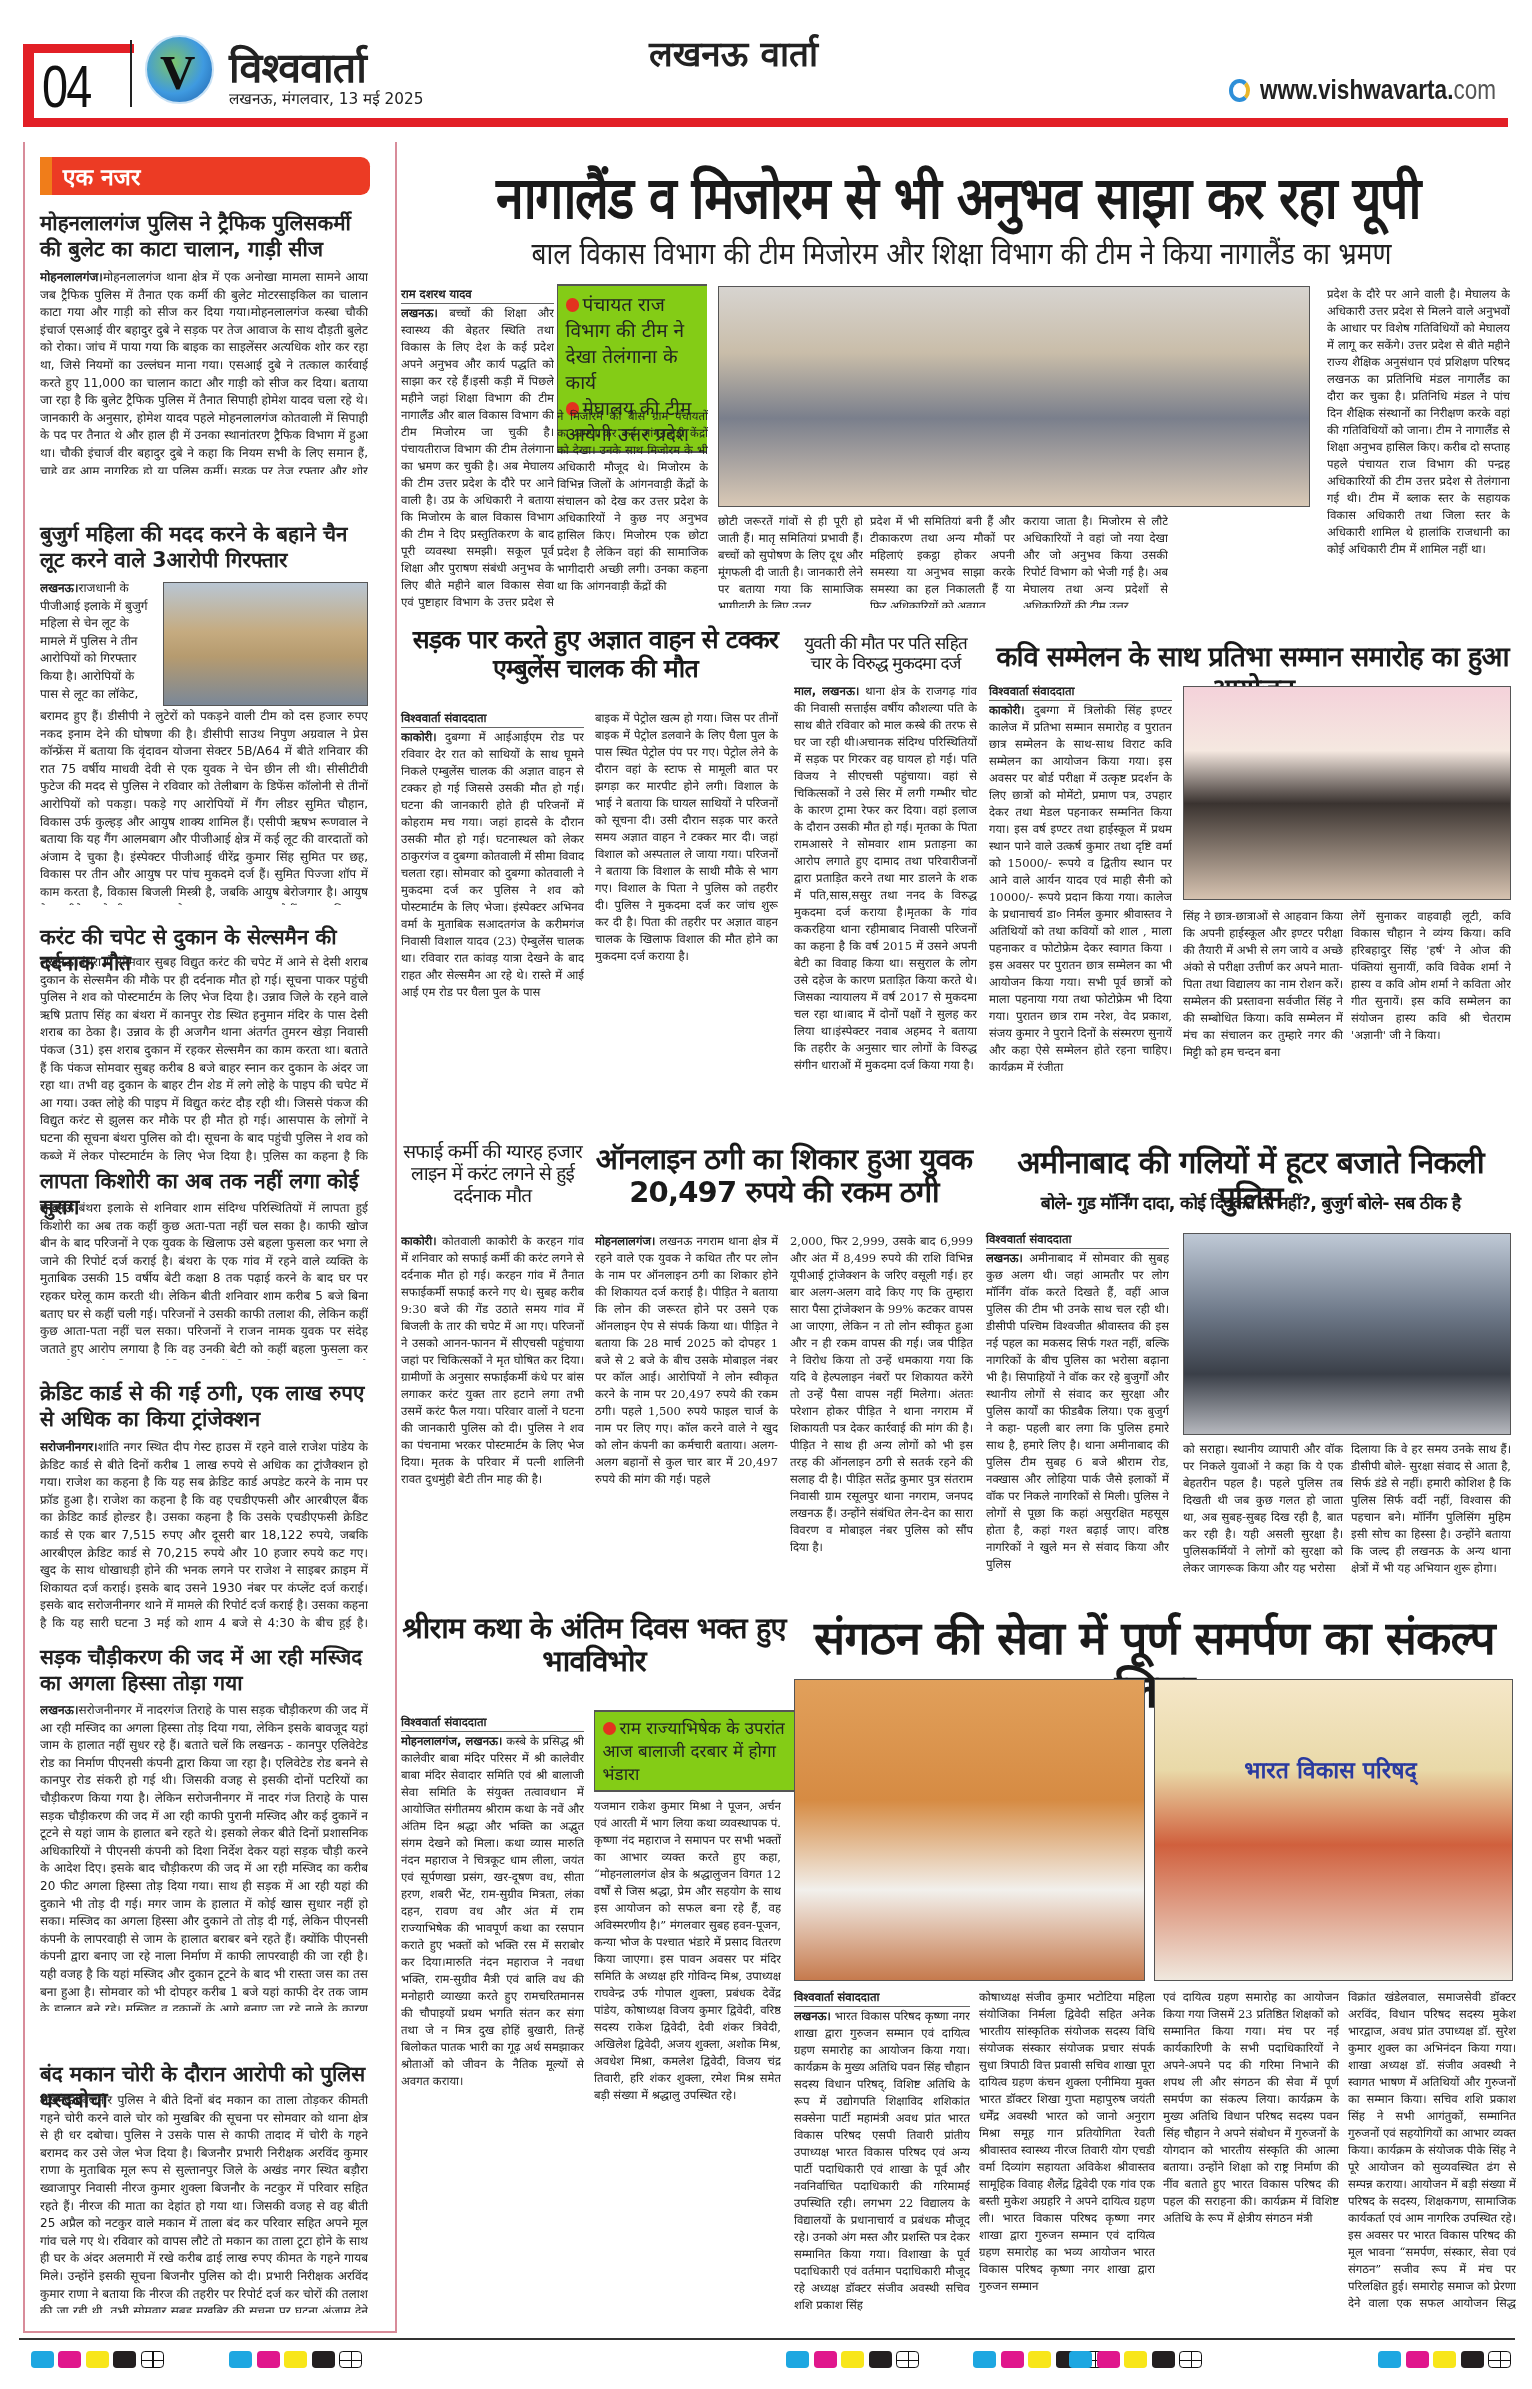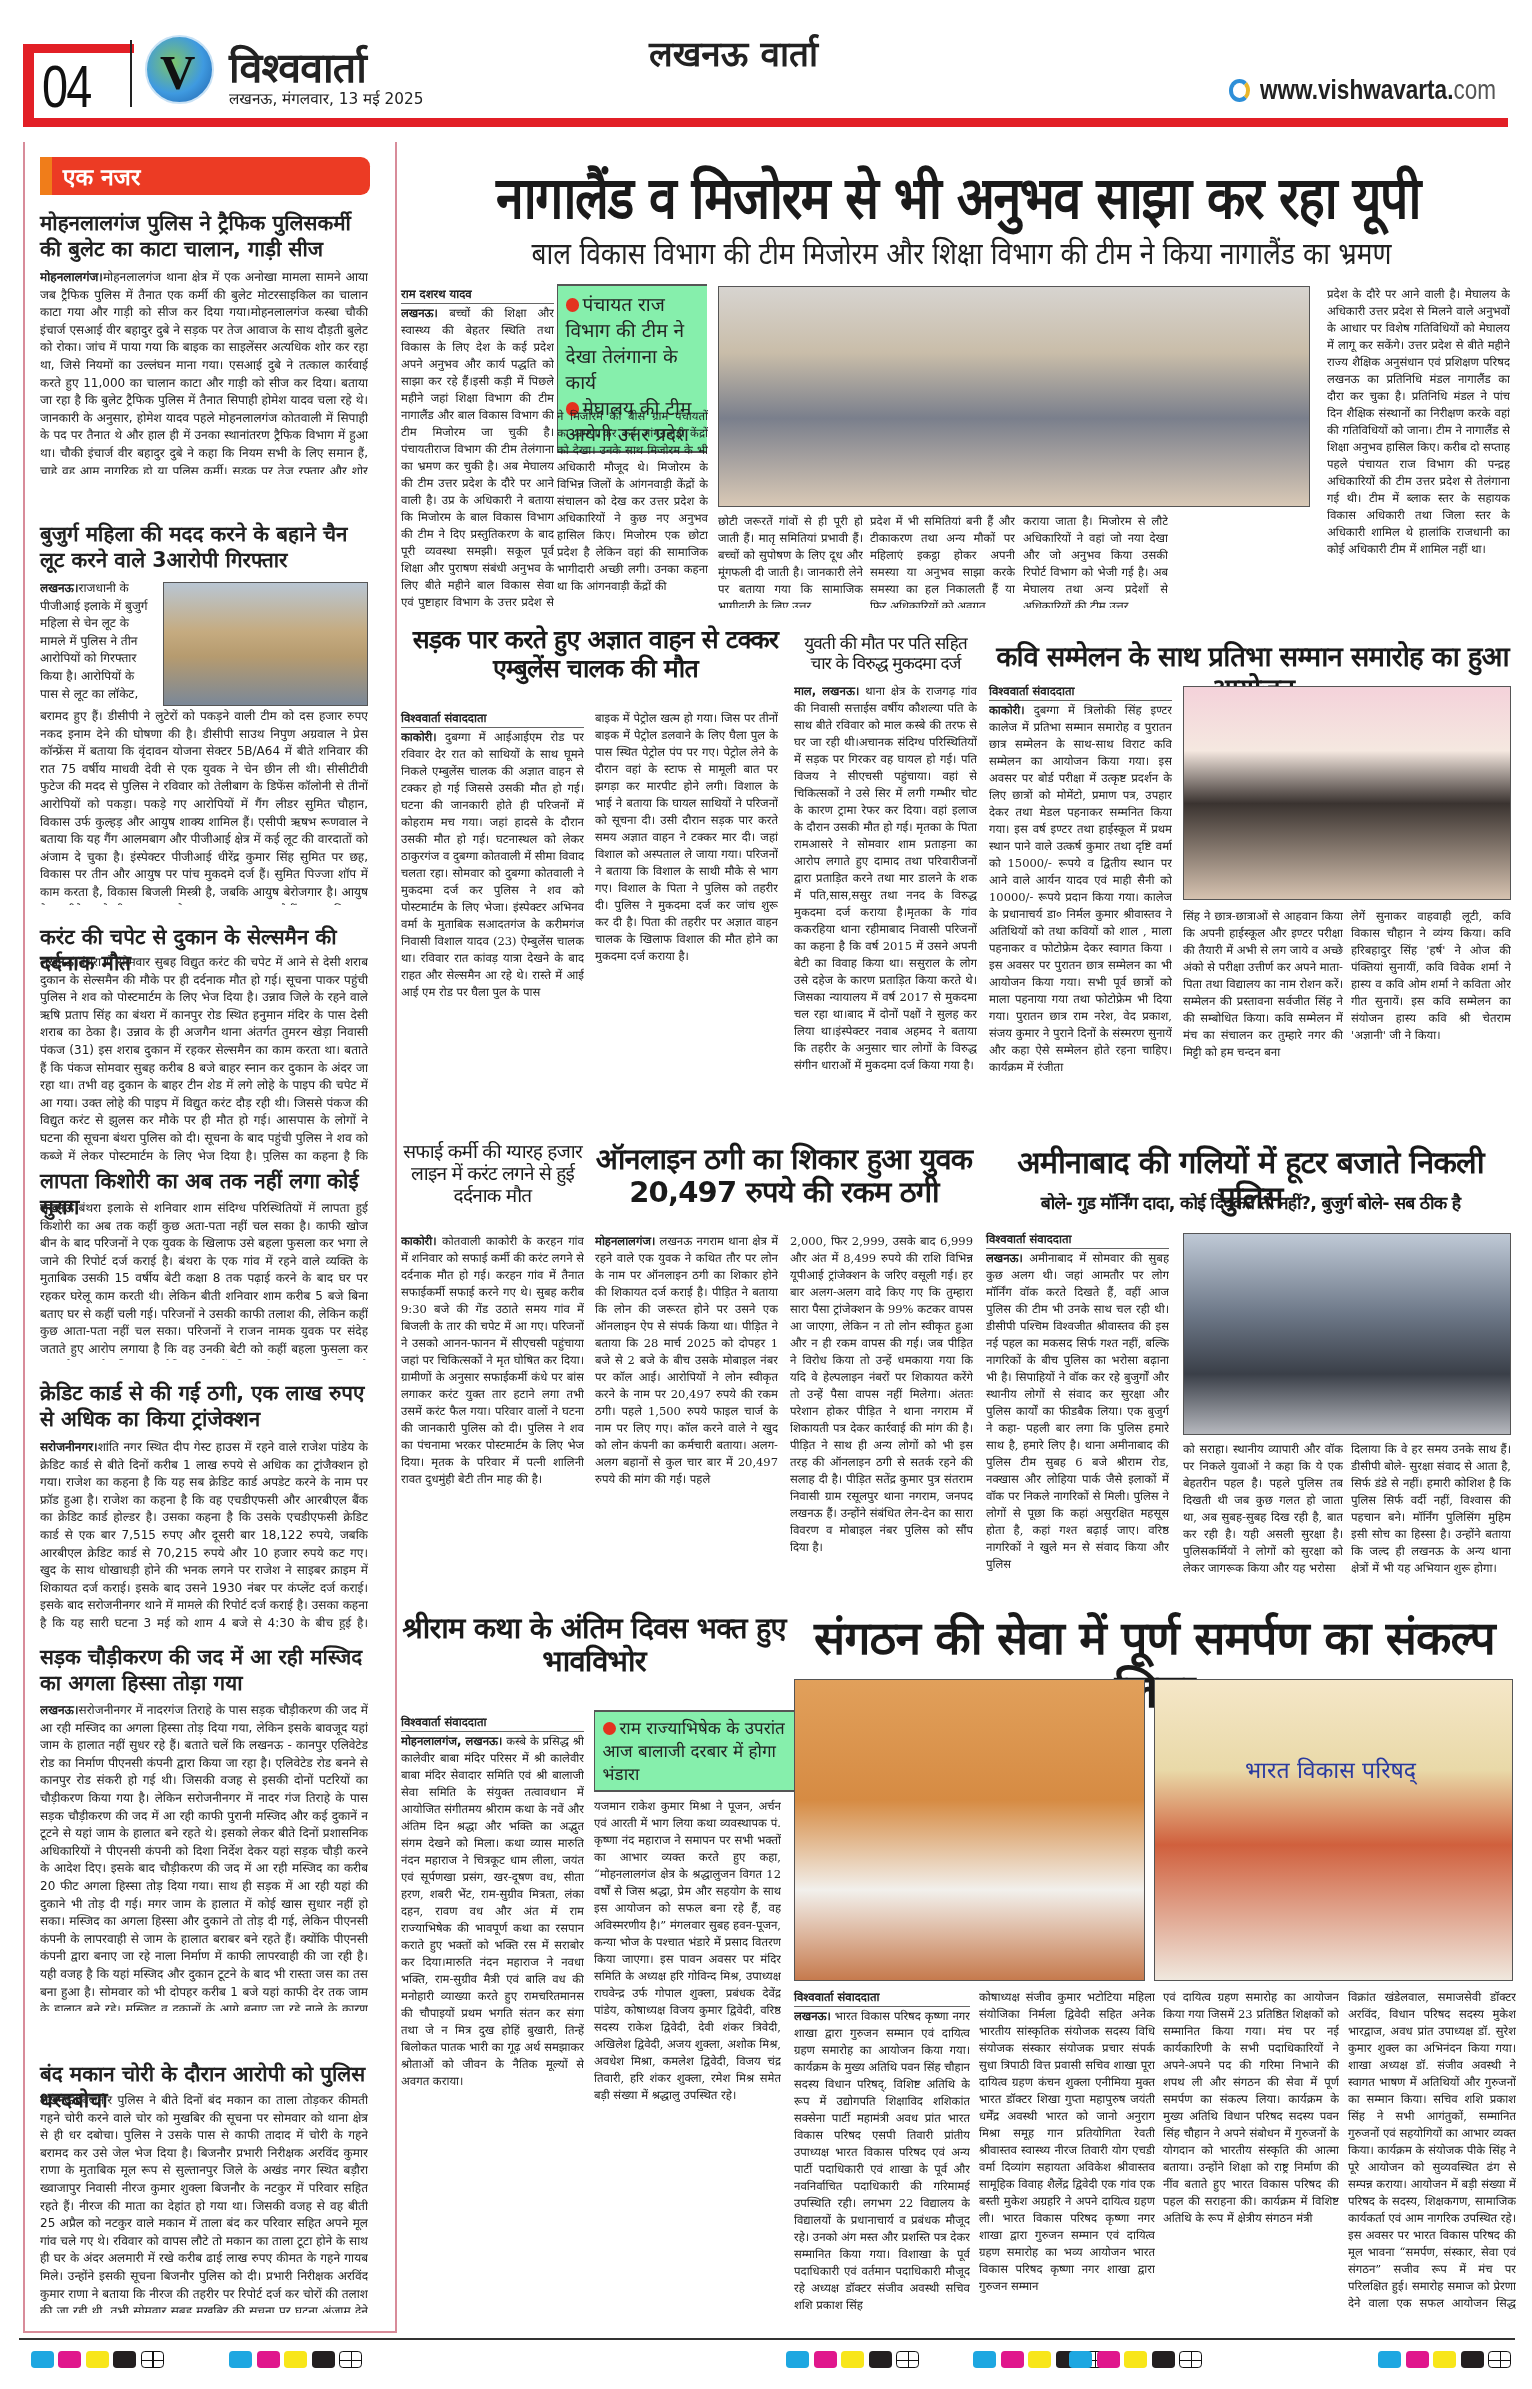--- a/index.html
+++ b/index.html
@@ -32,21 +32,21 @@
 .photo.street{background:linear-gradient(180deg,#bfc9d6 0%,#6d7888 40%,#3a3f48 70%,#b6b8be 100%)}
 .photo.hall{background:linear-gradient(180deg,#e1a05b 0%,#d68b43 40%,#f2f0ec 70%,#c67a4d 100%)}
 .photo.bvp{background:linear-gradient(180deg,#f5e7c8 0%,#e9d9a8 30%,#d0603d 55%,#f0e8de 100%)}
 
 .big-head{left:397px;top:156px;width:1122px;text-align:center;font-size:58px;font-weight:700;color:#1a1a1a;letter-spacing:-1.5px;transform:scaleX(.86);transform-origin:center}
 .sub-head{left:412px;top:231px;width:1099px;text-align:center;font-size:30.5px;color:#222;transform:scaleX(.86)}
 .col{position:absolute;font-size:11.5px;line-height:17px;color:#222;text-align:justify;overflow:hidden;font-family:"DejaVu Serif","Liberation Serif",serif}
 .col b{font-weight:700;font-family:"DejaVu Sans",sans-serif}
 .byline{position:absolute;font-size:11.5px;font-weight:700;border-bottom:1.5px solid #666;padding-bottom:1.5px;color:#222}
 .hl{position:absolute;font-weight:700;color:#1a1a1a;line-height:1.15;text-align:center;letter-spacing:-0.8px}
-.highlight{position:absolute;background:#86efac;border-top:2.3px solid #555;border-bottom:2.3px solid #555;border-left:1.5px solid #555;padding:4.6px 7.6px;font-size:19px;line-height:26px;color:#222}
+.highlight{position:absolute;background:#84cc16;border-top:2.3px solid #555;border-bottom:2.3px solid #555;border-left:1.5px solid #555;padding:4.6px 7.6px;font-size:19px;line-height:26px;color:#222}
 .highlight .dot{display:inline-block;width:13.7px;height:13.7px;border-radius:50%;background:#e3321f;margin-right:3.1px;vertical-align:middle}
 .rule{position:absolute;background:#333;height:1.5px}
 .regmarks{position:absolute;display:flex;gap:4.6px}
 .sw{width:23px;height:17px;border-radius:3.8px}
 .reg{width:23px;height:17px;border:1.5px solid #111;border-radius:3.8px;position:relative}
 .reg:before{content:"";position:absolute;left:50%;top:0;bottom:0;width:1.5px;background:#111}
 .reg:after{content:"";position:absolute;top:50%;left:0;right:0;height:1.5px;background:#111}
 </style>
 </head>
 <body>
@@ -137,21 +137,21 @@
 
 <div class="hl" style="left:401px;top:1612px;width:386px;font-size:29px">श्रीराम कथा के अंतिम दिवस भक्त हुए भावविभोर</div>
 <div class="byline" style="left:401px;top:1714px;width:183px">विश्ववार्ता संवाददाता</div>
 <div class="col" style="left:401px;top:1733px;width:183px;height:580px"><b>मोहनलालगंज, लखनऊ।</b> <span>कस्बे के प्रसिद्ध श्री कालेवीर बाबा मंदिर परिसर में श्री कालेवीर बाबा मंदिर सेवादार समिति एवं श्री बालाजी सेवा समिति के संयुक्त तत्वावधान में आयोजित संगीतमय श्रीराम कथा के नवें और अंतिम दिन श्रद्धा और भक्ति का अद्भुत संगम देखने को मिला। कथा व्यास मारुति नंदन महाराज ने चित्रकूट धाम लीला, जयंत एवं सूर्पणखा प्रसंग, खर-दूषण वध, सीता हरण, शबरी भेंट, राम-सुग्रीव मित्रता, लंका दहन, रावण वध और अंत में राम राज्याभिषेक की भावपूर्ण कथा का रसपान कराते हुए भक्तों को भक्ति रस में सराबोर कर दिया।मारुति नंदन महाराज ने नवधा भक्ति, राम-सुग्रीव मैत्री एवं बालि वध की मनोहारी व्याख्या करते हुए रामचरितमानस की चौपाइयों प्रथम भगति संतन कर संगा तथा जे न मित्र दुख होहिं बुखारी, तिन्हें बिलोकत पातक भारी का गूढ़ अर्थ समझाकर श्रोताओं को जीवन के नैतिक मूल्यों से अवगत कराया।</span></div>
 <div class="highlight" style="left:594px;top:1710px;width:225px;font-size:17px;line-height:23px"><span class="dot"></span><span>राम राज्याभिषेक के उपरांत आज बालाजी दरबार में होगा भंडारा</span></div>
 <div class="col" style="left:594px;top:1798px;width:187px;height:515px">यजमान राकेश कुमार मिश्रा ने पूजन, अर्चन एवं आरती में भाग लिया कथा व्यवस्थापक पं. कृष्णा नंद महाराज ने समापन पर सभी भक्तों का आभार व्यक्त करते हुए कहा, “मोहनलालगंज क्षेत्र के श्रद्धालुजन विगत 12 वर्षों से जिस श्रद्धा, प्रेम और सहयोग के साथ इस आयोजन को सफल बना रहे हैं, वह अविस्मरणीय है।” मंगलवार सुबह हवन-पूजन, कन्या भोज के पश्चात भंडारे में प्रसाद वितरण किया जाएगा। इस पावन अवसर पर मंदिर समिति के अध्यक्ष हरि गोविन्द मिश्र, उपाध्यक्ष राघवेन्द्र उर्फ गोपाल शुक्ला, प्रबंधक देवेंद्र पांडेय, कोषाध्यक्ष विजय कुमार द्विवेदी, वरिष्ठ सदस्य राकेश द्विवेदी, देवी शंकर त्रिवेदी, अखिलेश द्विवेदी, अजय शुक्ला, अशोक मिश्र, अवधेश मिश्रा, कमलेश द्विवेदी, विजय चंद्र तिवारी, हरि शंकर शुक्ला, रमेश मिश्र समेत बड़ी संख्या में श्रद्धालु उपस्थित रहे।</div>
 
 <div class="hl" style="left:794px;top:1612px;width:721px;font-size:46px">संगठन की सेवा में पूर्ण समर्पण का संकल्प लिया</div>
 <div class="photo hall" style="left:794px;top:1679px;width:351px;height:302px"></div>
 <div class="photo bvp" style="left:1154px;top:1679px;width:359px;height:302px">
-  <div style="position:absolute;left:30.5px;top:73px;width:290px;text-align:center;font-size:23px;font-weight:400;color:#2a3aa0">भारत विकास परिषद्</div>
+  <div style="position:absolute;left:30.5px;top:73px;width:290px;text-align:center;font-size:23px;font-weight:700;color:#2a3aa0">भारत विकास परिषद्</div>
 </div>
 <div class="byline" style="left:794px;top:1989px;width:176px">विश्ववार्ता संवाददाता</div>
 <div class="col" style="left:794px;top:2008px;width:176px;height:305px"><b>लखनऊ।</b> <span>भारत विकास परिषद कृष्णा नगर शाखा द्वारा गुरुजन सम्मान एवं दायित्व ग्रहण समारोह का आयोजन किया गया। कार्यक्रम के मुख्य अतिथि पवन सिंह चौहान सदस्य विधान परिषद्, विशिष्ट अतिथि के रूप में उद्योगपति शिक्षाविद शशिकांत सक्सेना पार्टी महामंत्री अवध प्रांत भारत विकास परिषद एसपी तिवारी प्रांतीय उपाध्यक्ष भारत विकास परिषद एवं अन्य पार्टी पदाधिकारी एवं शाखा के पूर्व और नवनिर्वाचित पदाधिकारी की गरिमामई उपस्थिति रही। लगभग 22 विद्यालय के विद्यालयों के प्रधानाचार्य व प्रबंधक मौजूद रहे। उनको अंग मस्त और प्रशस्ति पत्र देकर सम्मानित किया गया। विशाखा के पूर्व पदाधिकारी एवं वर्तमान पदाधिकारी मौजूद रहे अध्यक्ष डॉक्टर संजीव अवस्थी सचिव शशि प्रकाश सिंह</span></div>
 <div class="col" style="left:979px;top:1989px;width:176px;height:324px">कोषाध्यक्ष संजीव कुमार भटोटिया महिला संयोजिका निर्मला द्विवेदी सहित अनेक भारतीय सांस्कृतिक संयोजक सदस्य विधि संयोजक संस्कार संयोजक प्रचार संपर्क सुधा त्रिपाठी वित्त प्रवासी सचिव शाखा पूरा दायित्व ग्रहण कंचन शुक्ला एनीमिया मुक्त भारत डॉक्टर शिखा गुप्ता महापुरुष जयंती धर्मेंद्र अवस्थी भारत को जानो अनुराग मिश्रा समूह गान प्रतियोगिता रेवती श्रीवास्तव स्वास्थ्य नीरज तिवारी योग एचडी वर्मा दिव्यांग सहायता अविकेश श्रीवास्तव सामूहिक विवाह शैलेंद्र द्विवेदी एक गांव एक बस्ती मुकेश अग्रहरि ने अपने दायित्व ग्रहण ली। भारत विकास परिषद कृष्णा नगर शाखा द्वारा गुरुजन सम्मान एवं दायित्व ग्रहण समारोह का भव्य आयोजन भारत विकास परिषद कृष्णा नगर शाखा द्वारा गुरुजन सम्मान</div>
 <div class="col" style="left:1163px;top:1989px;width:176px;height:324px">एवं दायित्व ग्रहण समारोह का आयोजन किया गया जिसमें 23 प्रतिष्ठित शिक्षकों को सम्मानित किया गया। मंच पर नई कार्यकारिणी के सभी पदाधिकारियों ने अपने-अपने पद की गरिमा निभाने की शपथ ली और संगठन की सेवा में पूर्ण समर्पण का संकल्प लिया। कार्यक्रम के मुख्य अतिथि विधान परिषद सदस्य पवन सिंह चौहान ने अपने संबोधन में गुरुजनों के योगदान को भारतीय संस्कृति की आत्मा बताया। उन्होंने शिक्षा को राष्ट्र निर्माण की नींव बताते हुए भारत विकास परिषद की पहल की सराहना की। कार्यक्रम में विशिष्ट अतिथि के रूप में क्षेत्रीय संगठन मंत्री</div>
 <div class="col" style="left:1348px;top:1989px;width:168px;height:324px">विक्रांत खंडेलवाल, समाजसेवी डॉक्टर अरविंद, विधान परिषद सदस्य मुकेश भारद्वाज, अवध प्रांत उपाध्यक्ष डॉ. सुरेश कुमार शुक्ल का अभिनंदन किया गया। शाखा अध्यक्ष डॉ. संजीव अवस्थी ने स्वागत भाषण में अतिथियों और गुरुजनों का सम्मान किया। सचिव शशि प्रकाश सिंह ने सभी आगंतुकों, सम्मानित गुरुजनों एवं सहयोगियों का आभार व्यक्त किया। कार्यक्रम के संयोजक पीके सिंह ने पूरे आयोजन को सुव्यवस्थित ढंग से सम्पन्न कराया। आयोजन में बड़ी संख्या में परिषद के सदस्य, शिक्षकगण, सामाजिक कार्यकर्ता एवं आम नागरिक उपस्थित रहे। इस अवसर पर भारत विकास परिषद की मूल भावना “समर्पण, संस्कार, सेवा एवं संगठन” सजीव रूप में मंच पर परिलक्षित हुई। समारोह समाज को प्रेरणा देने वाला एक सफल आयोजन सिद्ध हुआ।</div>
 
 <div class="rule" style="left:19px;top:2338px;width:1496px"></div>
 <div class="regmarks" style="left:30.5px;top:2351px">
   <div class="sw" style="background:#1ea7e1"></div>

